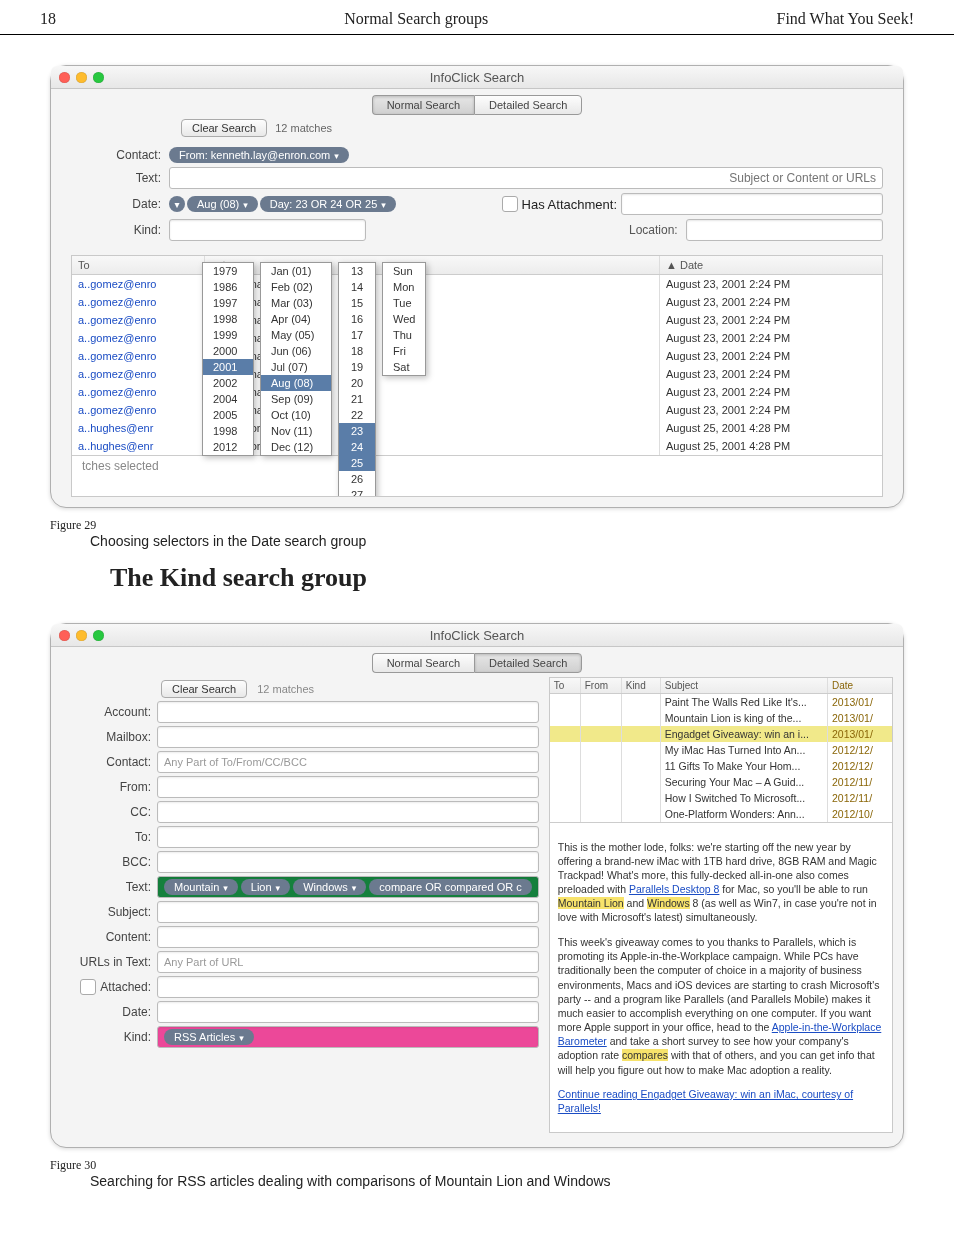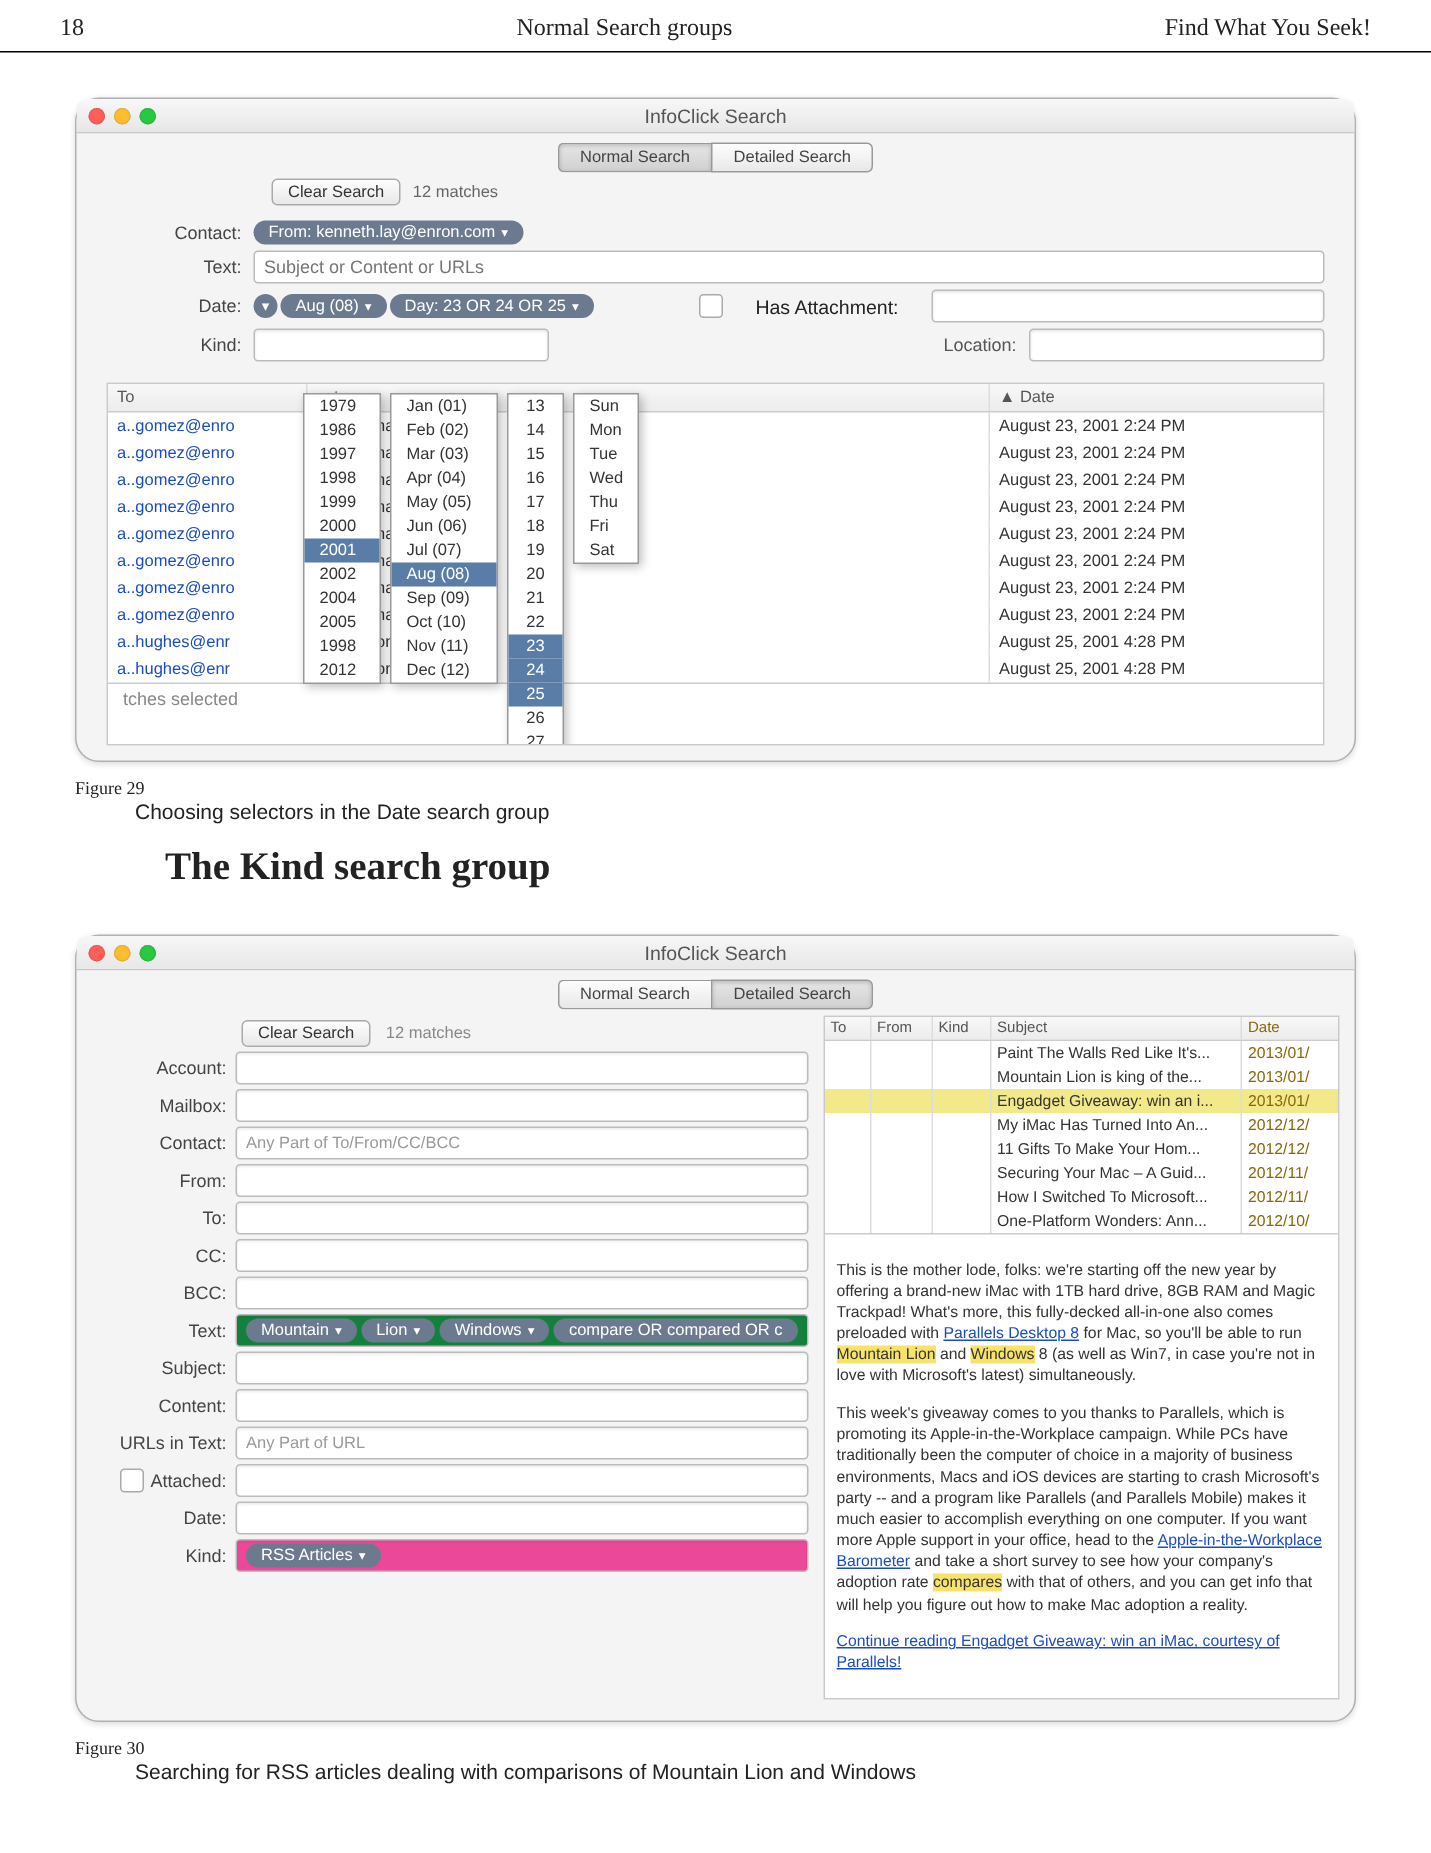--- a/index.html
+++ b/index.html
@@ -124,20 +124,21 @@
   .pill .caret::after { content: "▾"; font-size: 9px; }
   .text-field {
     flex: 1;
     border: 1px solid #bbb;
     border-radius: 3px;
     background: #fff;
     height: 20px;
     font-size: 12px;
     padding: 0 6px;
     color: #999;
+    text-align: right;
   }
   .date-chain {
     display: inline-flex;
     gap: 2px;
     align-items: center;
   }
   .round-mini {
     width: 16px; height: 16px;
     background: #6b7a8f;
     border-radius: 50%;
@@ -378,21 +379,21 @@
         <span class="pill">
           <span>Aug (08)</span>
             <span class="caret"></span>
         </span>
         <span class="pill">
           <span>Day: 23 OR 24 OR 25</span>
             <span class="caret"></span>
         </span>
       </span>
       <span style="flex:1"></span>
-      <span style="display:flex;align-items:center;gap:22px;">
+      <span style="display:flex;align-items:center;gap:4px;">
         <span class="chk"></span>
         <span>Has Attachment:</span>
         <span class="loc-field" style="width:260px;"></span>
       </span>
     </div>
 
     <div class="form-row">
       <span class="lbl">Kind:</span>
       <span class="loc-field" style="width:200px;"></span>
       <span style="flex:1"></span>
@@ -566,25 +567,25 @@
         </div>
       <div class="frow">
           <span class="flbl">Contact:</span>
           <div class="fld">Any Part of To/From/CC/BCC</div>
         </div>
       <div class="frow">
           <span class="flbl">From:</span>
           <div class="fld"></div>
         </div>
       <div class="frow">
+          <span class="flbl">CC:</span>  
+          <div class="fld"></div>
+        </div>
+      <div class="frow">
           <span class="flbl">To:</span>  
-          <div class="fld"></div>
-        </div>
-      <div class="frow">
-          <span class="flbl">CC:</span>  
           <div class="fld"></div>
         </div>
       <div class="frow">
           <span class="flbl">BCC:</span> 
           <div class="fld"></div>
         </div>
 
       <div class="frow">
         <span class="flbl">Text:</span>
         <div class="fld" style="background:#15803d;">

